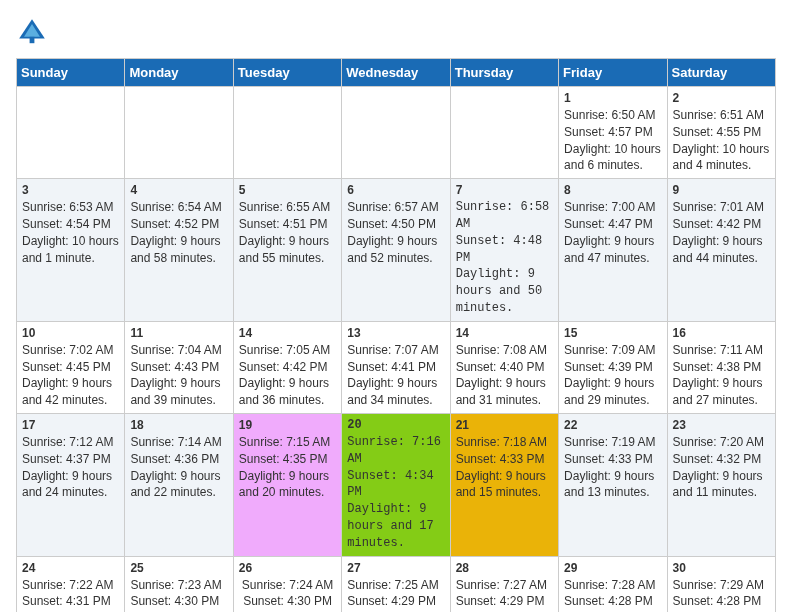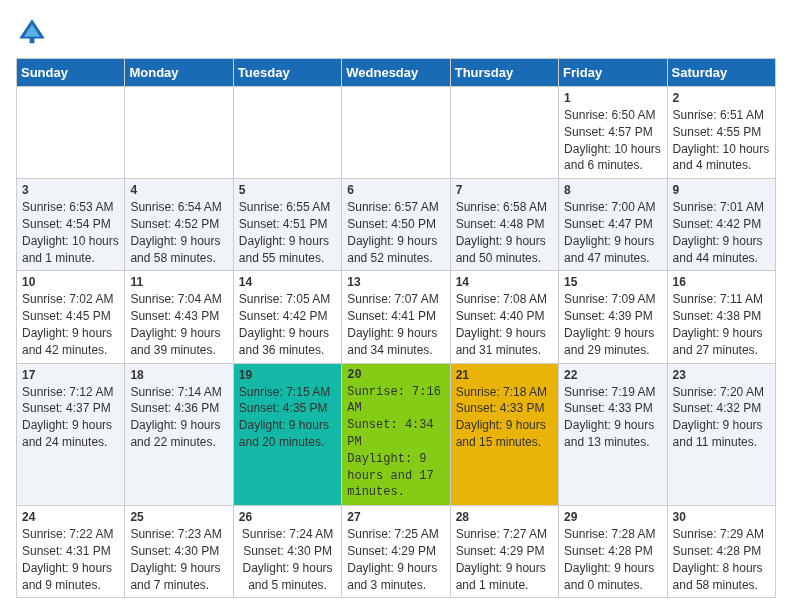--- a/index.html
+++ b/index.html
@@ -157,21 +157,21 @@
 Daylight: 9 hours and 55 minutes.</div>
         </td>
         <td style="background: rgb(240, 244, 248);">
           <span class="day-number">6</span>
           <div class="day-info" style="white-space: pre-line;">Sunrise: 6:57 AM
 Sunset: 4:50 PM
 Daylight: 9 hours and 52 minutes.</div>
         </td>
         <td style="background: rgb(240, 244, 248);">
           <span class="day-number">7</span>
-          <div class="day-info" style="white-space: pre-line;">Sunrise: 6:58 AM
+          <div class="day-info" style="white-space: pre-line; font-family: Liberation Mono, monospace;">Sunrise: 6:58 AM
 Sunset: 4:48 PM
 Daylight: 9 hours and 50 minutes.</div>
         </td>
         <td style="background: rgb(240, 244, 248);">
           <span class="day-number">8</span>
           <div class="day-info" style="white-space: pre-line;">Sunrise: 7:00 AM
 Sunset: 4:47 PM
 Daylight: 9 hours and 47 minutes.</div>
         </td>
         <td style="background: rgb(240, 244, 248);">
@@ -231,21 +231,21 @@
           <div class="day-info" style="white-space: pre-line;">Sunrise: 7:12 AM
 Sunset: 4:37 PM
 Daylight: 9 hours and 24 minutes.</div>
         </td>
         <td style="background: rgb(240, 244, 248);">
           <span class="day-number">18</span>
           <div class="day-info" style="white-space: pre-line;">Sunrise: 7:14 AM
 Sunset: 4:36 PM
 Daylight: 9 hours and 22 minutes.</div>
         </td>
-        <td style="background: #14b8a6;">
+        <td style="background: #f0abfc;">
           <span class="day-number">19</span>
           <div class="day-info" style="white-space: pre-line;">Sunrise: 7:15 AM
 Sunset: 4:35 PM
 Daylight: 9 hours and 20 minutes.</div>
         </td>
         <td style="background: #84cc16; font-family: Liberation Mono, monospace;">
           <span class="day-number">20</span>
           <div class="day-info" style="white-space: pre-line;">Sunrise: 7:16 AM
 Sunset: 4:34 PM
 Daylight: 9 hours and 17 minutes.</div>

